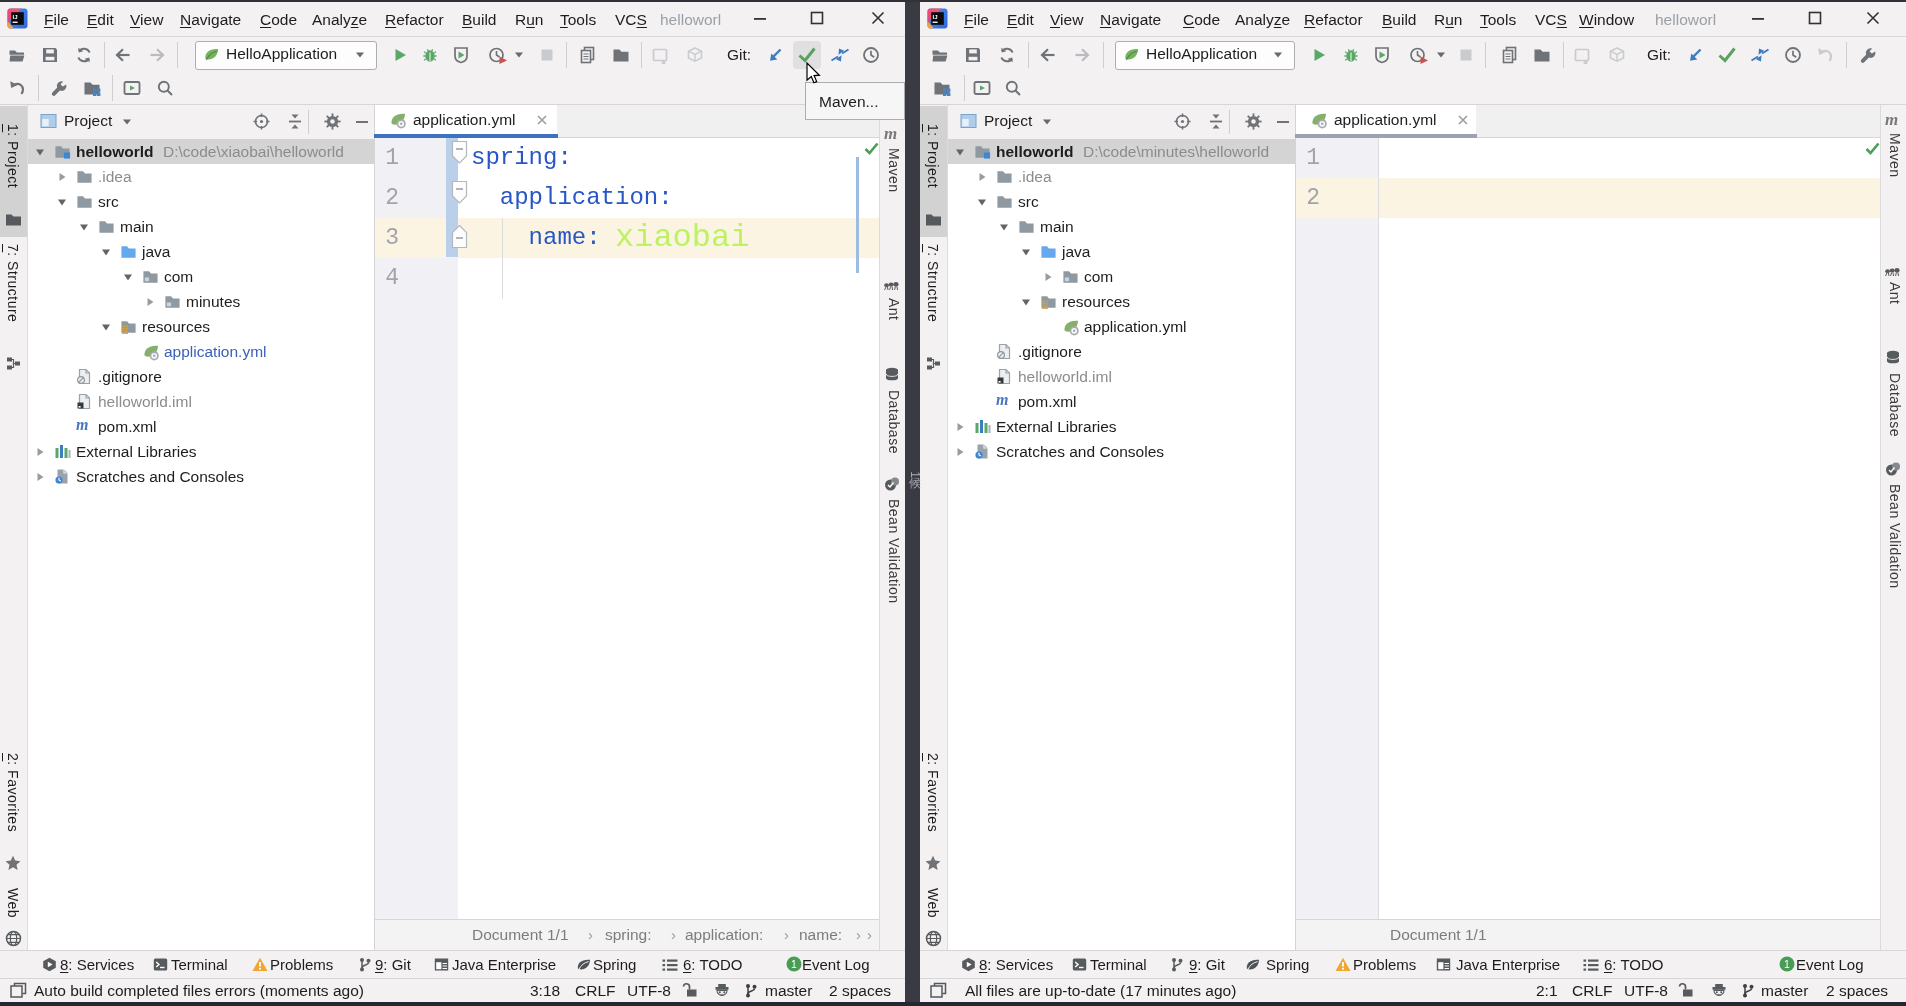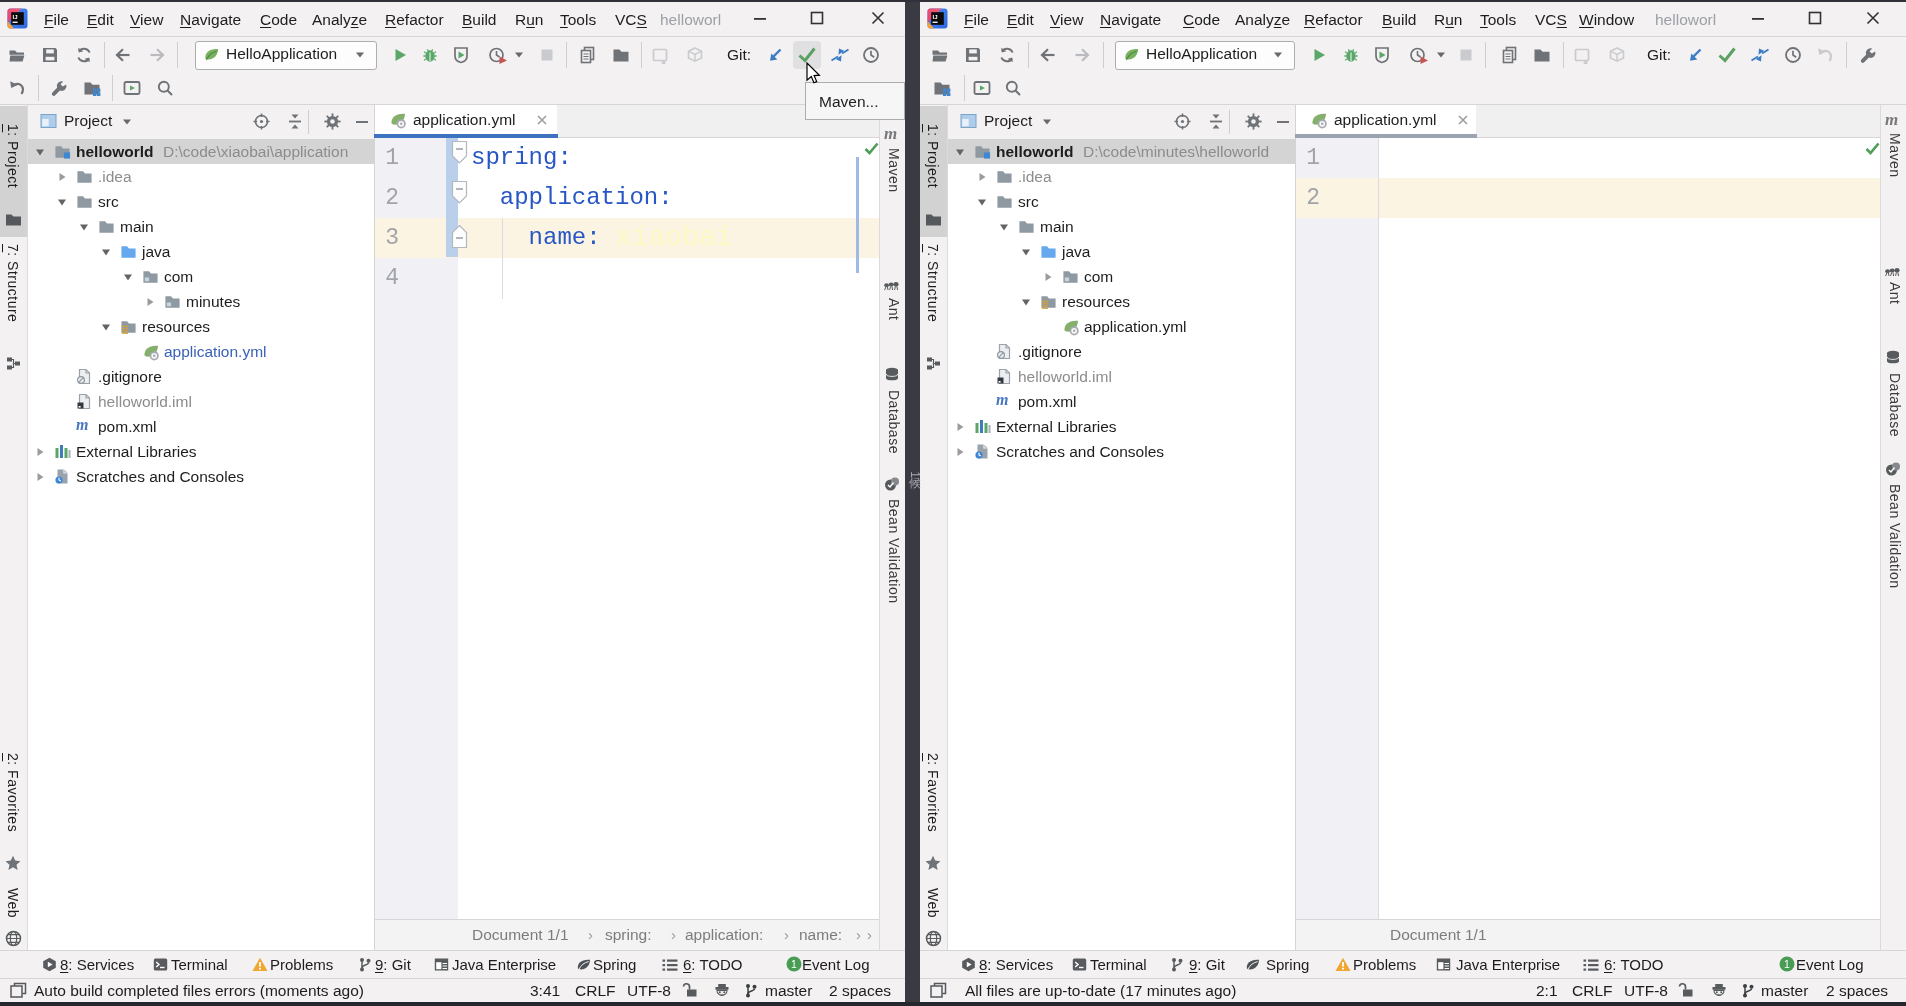--- a/index.html
+++ b/index.html
@@ -248,21 +248,21 @@
     <svg style="position:absolute;left:34px;top:146px;" width="12" height="12" viewBox="0 0 12 12">
       <path d="M2 3.5 L10 3.5 L6 9.5 Z" fill="#646464"></path>
     </svg>
     <svg style="position:absolute;left:54px;top:143px;" width="17" height="17" viewBox="0 0 17 17">
       <g transform="scale(0.9444444444444444)">
         <path d="M1.5 3.5 h6 l2 2.2 h7 v9.8 h-15 Z" fill="#8e99a1"></path>
         <rect x="10.5" y="10" width="6.5" height="6.5" fill="#3f87d0"></rect>
       </g>
     </svg>
     <div style="position:absolute;left:76px;top:141px;height:21px;line-height:21px;font-size:15.5px;color:#1d1d1d;white-space:pre;font-weight:bold;">helloworld</div>
-    <div style="position:absolute;left:163px;top:141px;height:21px;line-height:21px;font-size:15.5px;color:#8c8c8c;white-space:pre;">D:\code\xiaobai\application</div>
+    <div style="position:absolute;left:163px;top:141px;height:21px;line-height:21px;font-size:15.5px;color:#8c8c8c;white-space:pre;">D:\code\xiaobai\helloworld</div>
     <svg style="position:absolute;left:56px;top:171px;" width="12" height="12" viewBox="0 0 12 12">
       <path d="M3.5 2 L9.5 6 L3.5 10 Z" fill="#9b9b9b"></path>
     </svg>
     <svg style="position:absolute;left:76px;top:168px;" width="17" height="17" viewBox="0 0 17 17">
       <g transform="scale(0.9444444444444444)">
         <path d="M1.5 3.5 h6 l2 2.2 h7 v9.8 h-15 Z" fill="#8e99a1"></path>
       </g>
     </svg>
     <div style="position:absolute;left:98px;top:166px;height:21px;line-height:21px;font-size:15.5px;color:#8c8c8c;white-space:pre;">.idea</div>
     <svg style="position:absolute;left:56px;top:196px;" width="12" height="12" viewBox="0 0 12 12">
@@ -406,21 +406,21 @@
       <path d="M5 9 H12" stroke="#8a8f96" stroke-width="1.3"></path>
     </svg>
     <svg style="position:absolute;left:451px;top:224px;" width="17" height="25" viewBox="0 0 17 25">
       <path d="M8.5 1.5 L15.5 8.5 V23.5 H1.5 V8.5 Z" fill="#fdfdfd" stroke="#b3b8bf" stroke-width="1.2"></path>
       <path d="M5 14 H12" stroke="#8a8f96" stroke-width="1.3"></path>
     </svg>
     <div style="position:absolute;left:502px;top:218px;width:1px;height:81px;background:#dcdcdc;"></div>
     <div style="position:absolute;left:471px;top:138px;height:40px;line-height:40px;font-size:24px;color:#2857c5;white-space:pre;font-family:'Liberation Mono',monospace;">spring:</div>
     <div style="position:absolute;left:499.8px;top:178px;height:40px;line-height:40px;font-size:24px;color:#2857c5;white-space:pre;font-family:'Liberation Mono',monospace;">application:</div>
     <div style="position:absolute;left:528.6px;top:218px;height:40px;line-height:40px;font-size:24px;color:#2857c5;white-space:pre;font-family:'Liberation Mono',monospace;">name:</div>
-    <div style="position:absolute;left:615.0px;top:218px;height:52px;line-height:40px;font-size:28px;color:#fef9c3;white-space:pre;font-family:'Liberation Mono',monospace;">xiaobai</div>
+    <div style="position:absolute;left:615.0px;top:218px;height:52px;line-height:40px;font-size:32px;color:#bef264;white-space:pre;font-family:'Liberation Mono',monospace;">xiaobai</div>
     <div style="position:absolute;left:856px;top:157px;width:3px;height:116px;background:#9dbbe3;"></div>
     <svg style="position:absolute;left:864px;top:141px;" width="15" height="15" viewBox="0 0 15 15">
       <path transform="scale(1.0)" d="M1.5 8 L5.5 12 L13.5 2.5" stroke="#4f9d58" stroke-width="2.6" fill="none"></path>
     </svg>
     <div style="position:absolute;left:375px;top:919px;width:504px;height:31px;background:#f4f3f4;border-top:1px solid #d8d5d6;box-sizing:border-box;"></div>
     <div style="position:absolute;left:472px;top:925px;height:20px;line-height:20px;font-size:15.5px;color:#7c7c7c;white-space:pre;">Document 1/1</div>
     <div style="position:absolute;left:588px;top:925px;height:20px;line-height:20px;font-size:15px;color:#9a9a9a;white-space:pre;">›</div>
     <div style="position:absolute;left:605px;top:925px;height:20px;line-height:20px;font-size:15.5px;color:#7c7c7c;white-space:pre;">spring:</div>
     <div style="position:absolute;left:671px;top:925px;height:20px;line-height:20px;font-size:15px;color:#9a9a9a;white-space:pre;">›</div>
     <div style="position:absolute;left:685px;top:925px;height:20px;line-height:20px;font-size:15.5px;color:#7c7c7c;white-space:pre;">application:</div>
@@ -516,21 +516,21 @@
       <circle cx="8" cy="8" r="7.5" fill="#499c54"></circle>
       <text x="8" y="11.6" font-size="10.5" fill="#fff" text-anchor="middle" font-family="Liberation Sans">1</text>
     </svg>
     <div style="position:absolute;left:802px;top:955px;height:19px;line-height:19px;font-size:15px;color:#1d1d1d;white-space:pre;">Event Log</div>
     <div style="position:absolute;left:0px;top:978px;width:905px;height:24px;background:#f3f1f2;border-top:1px solid #d8d5d6;box-sizing:border-box;"></div>
     <svg style="position:absolute;left:10px;top:982px;" width="17" height="16" viewBox="0 0 17 16">
       <rect x="1" y="4" width="11" height="11" fill="none" stroke="#55585c" stroke-width="1.5"></rect>
       <path d="M4.5 4 V1.5 H15.5 V11.5 H12.5" fill="none" stroke="#55585c" stroke-width="1.5"></path>
     </svg>
     <div style="position:absolute;left:34px;top:981px;height:19px;line-height:19px;font-size:15.5px;color:#1d1d1d;white-space:pre;">Auto build completed files errors (moments ago)</div>
-    <div style="position:absolute;left:530px;top:981px;height:19px;line-height:19px;font-size:15.5px;color:#1d1d1d;white-space:pre;">3:41</div>
+    <div style="position:absolute;left:530px;top:981px;height:19px;line-height:19px;font-size:15.5px;color:#1d1d1d;white-space:pre;">3:18</div>
     <div style="position:absolute;left:575px;top:981px;height:19px;line-height:19px;font-size:15.5px;color:#1d1d1d;white-space:pre;">CRLF</div>
     <div style="position:absolute;left:627px;top:981px;height:19px;line-height:19px;font-size:15.5px;color:#1d1d1d;white-space:pre;">UTF-8</div>
     <svg style="position:absolute;left:682px;top:982px;" width="16" height="16" viewBox="0 0 16 16">
       <rect x="5" y="7.5" width="9.5" height="7" fill="#585b5e"></rect>
       <path d="M7.5 7.5 V5 a3 3 0 0 0 -6 -0.5" fill="none" stroke="#585b5e" stroke-width="1.7"></path>
     </svg>
     <svg style="position:absolute;left:713px;top:983px;" width="18" height="17" viewBox="0 0 18 17">
       <rect x="2.5" y="4" width="13" height="2.8" fill="#585b5e"></rect>
       <rect x="5.2" y="1" width="7.6" height="3.4" fill="#585b5e"></rect>
       <path d="M4 7.4 h10 a5 5 0 0 1 -10 0 Z" fill="#ececec" stroke="#585b5e" stroke-width="1.1"></path>

